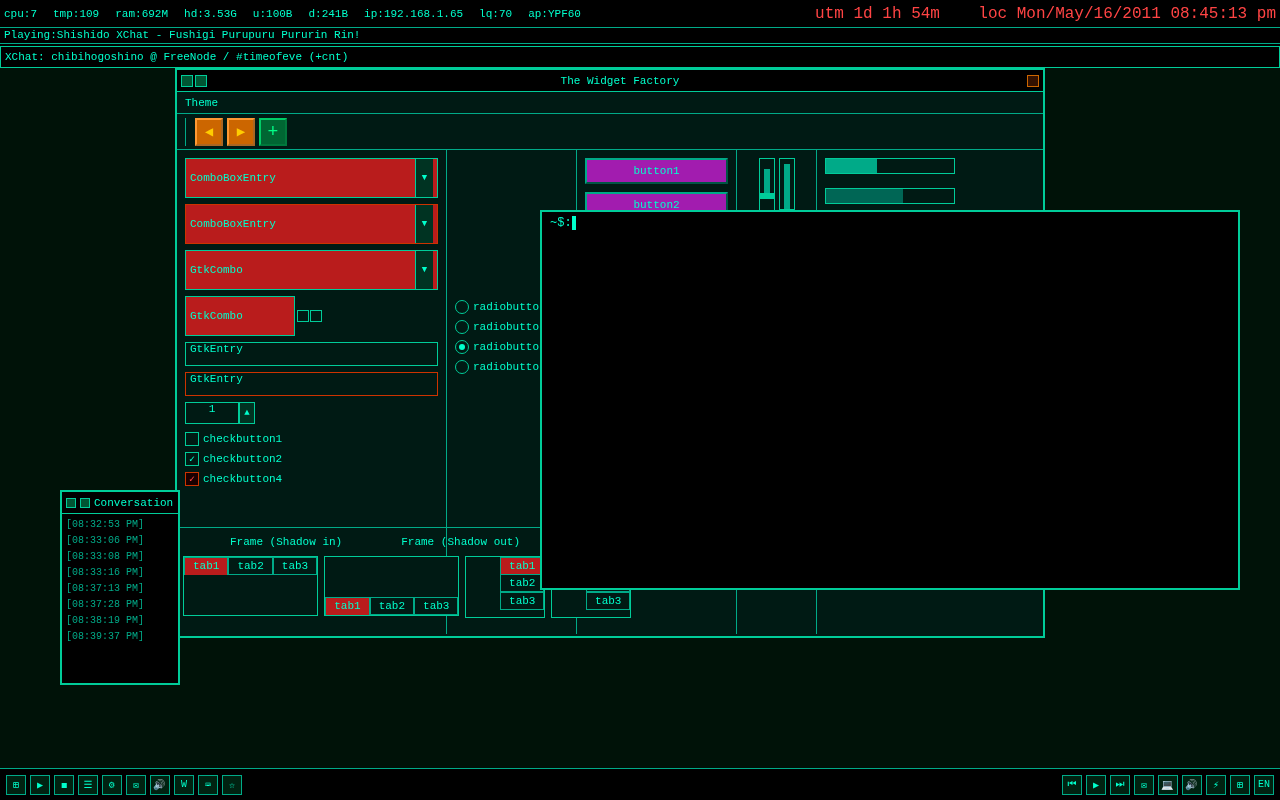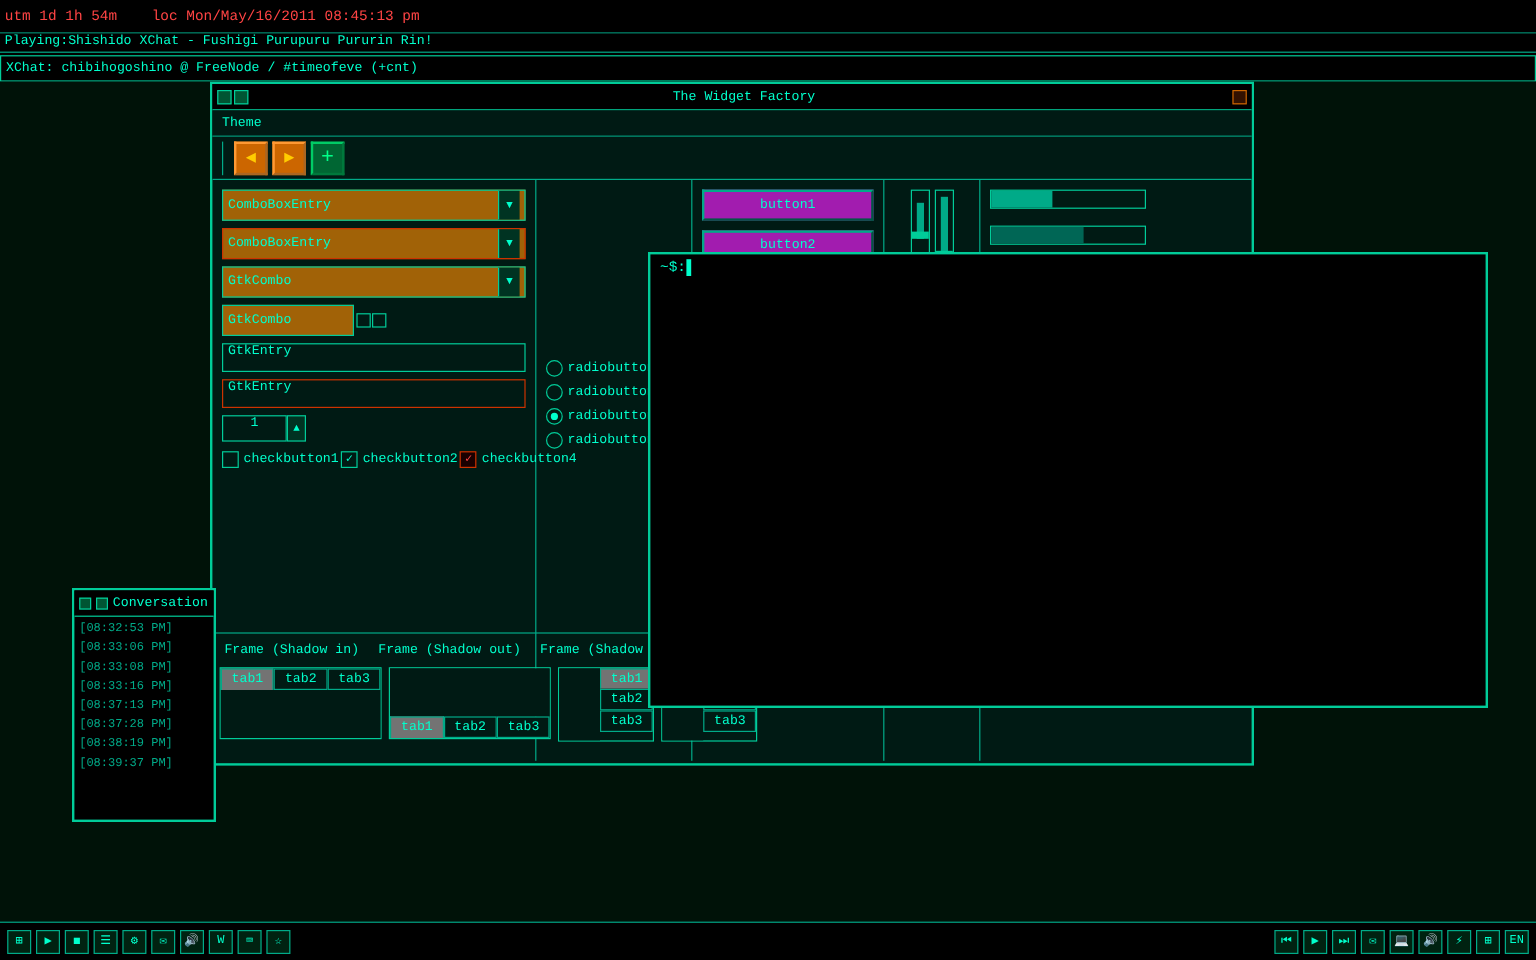--- a/index.html
+++ b/index.html
@@ -21,21 +21,21 @@
       background: #000;
       display: flex;
       align-items: center;
       padding: 2px 4px;
       border-bottom: 1px solid #00aa88;
       color: #00ffcc;
       font-size: 11px;
       gap: 8px;
     }
     .top-bar-left { flex: 1; display: flex; gap: 16px; flex-wrap: nowrap; }
-    .top-bar-right { color: #ff4444; font-size: 12px; white-space: nowrap; }
+    .top-bar-right { color: #ff4444; font-size: 16px; white-space: nowrap; }
     .top-bar-item { white-space: nowrap; }
 
     
     .second-bar {
       width: 100%;
       height: 16px;
       background: #000;
       padding: 1px 4px;
       font-size: 11px;
       color: #00ffcc;
@@ -146,22 +146,22 @@
     .left-col {
       width: 270px;
       padding: 8px;
       display: flex;
       flex-direction: column;
       gap: 6px;
       border-right: 1px solid #00aa88;
     }
 
     .combo-entry {
-      height: 26px;
-      background: #a16207;
+      height: 40px;
+      background: #b91c1c;
       border: 1px solid #00cc99;
       color: #00ffcc;
       display: flex;
       align-items: center;
       padding: 0 4px;
       font-size: 11px;
       cursor: pointer;
       gap: 24px;
     }
     .combo-entry.red-border { border-color: #cc3300; }
@@ -353,21 +353,21 @@
     }
     .tab-header {
       padding: 2px 8px;
       font-size: 11px;
       color: #00ffcc;
       border: 1px solid #00aa88;
       cursor: pointer;
       background: #001a14;
     }
     .tab-header.active {
-      background: #737373;
+      background: #b91c1c;
       border-bottom: none;
     }
 
     
     .terminal-window {
       position: absolute;
       top: 210px;
       left: 540px;
       width: 700px;
       height: 380px;
@@ -478,20 +478,21 @@
       align-items: center;
       gap: 16px;
       padding: 8px 10px;
       font-size: 11px;
       color: #00ffcc;
     }
 
     .frame-label {
       font-size: 11px;
       color: #00ffcc;
+      margin-left: 43px;
     }
 
     .color-swatch-row {
       display: flex;
       gap: 2px;
       margin-bottom: 4px;
     }
 
     
     .scroll-v {
@@ -510,20 +511,31 @@
       font-size: 12px;
       color: #00ffcc;
     }
     .term-prompt { color: #00ffcc; }
 
   </style>
 </head>
 <body>
 
 <div class="top-bar">
+  <div class="top-bar-left">
+    <span class="top-bar-item">cpu:7</span>
+    <span class="top-bar-item">tmp:109</span>
+    <span class="top-bar-item">ram:692M</span>
+    <span class="top-bar-item">hd:3.53G</span>
+    <span class="top-bar-item">u:100B</span>
+    <span class="top-bar-item">d:241B</span>
+    <span class="top-bar-item">ip:192.168.1.65</span>
+    <span class="top-bar-item">lq:70</span>
+    <span class="top-bar-item">ap:YPF60</span>
+  </div>
   <div class="top-bar-right">
     <span>utm 1d 1h 54m</span>
     &nbsp;&nbsp;
     <span>loc Mon/May/16/2011 08:45:13 pm</span>
   </div>
 </div>
 
 <div class="second-bar">
   <span>Playing:Shishido XChat - Fushigi Purupuru Pururin Rin!</span>
 </div>
@@ -590,21 +602,21 @@
       </div>
       <div class="entry-field red-border">
         <span>GtkEntry</span>
       </div>
 
       <div class="spinbox">
         <div class="spinbox-input">1</div>
         <div class="spinbox-btn">▲</div>
       </div>
 
-      <div style="display:flex;flex-direction:row;gap:2px;">
+      <div style="display:flex;flex-direction:column;gap:2px;">
         <div class="checkbox-item">
           <div class="checkbox-box"></div>
           <span>checkbutton1</span>
         </div>
         <div class="checkbox-item">
           <div class="checkbox-box checked">✓</div>
           <span>checkbutton2</span>
         </div>
         <div class="checkbox-item">
           <div class="checkbox-box red checked">✓</div>

